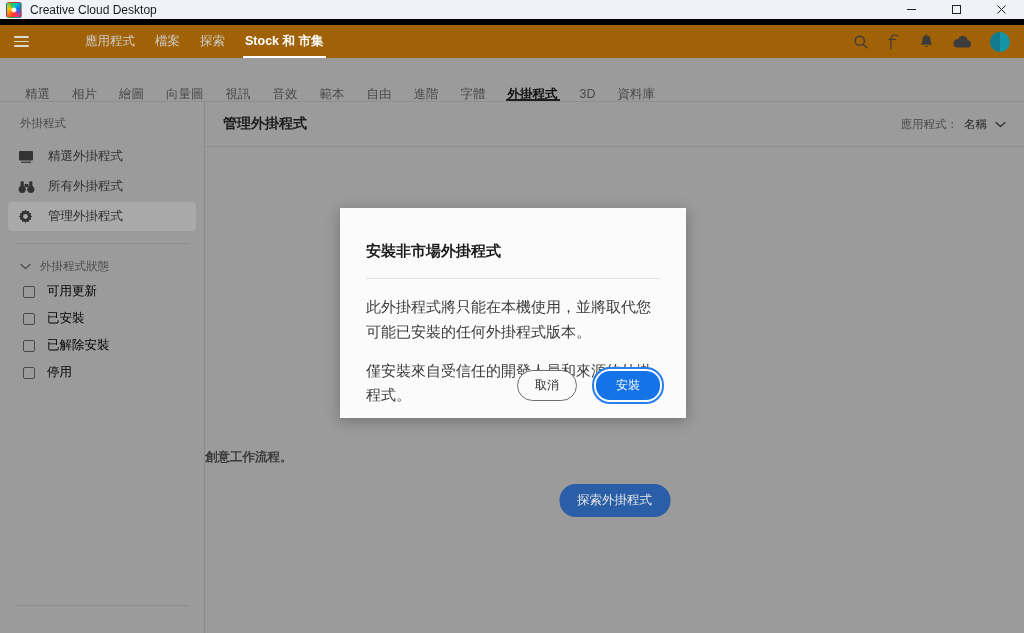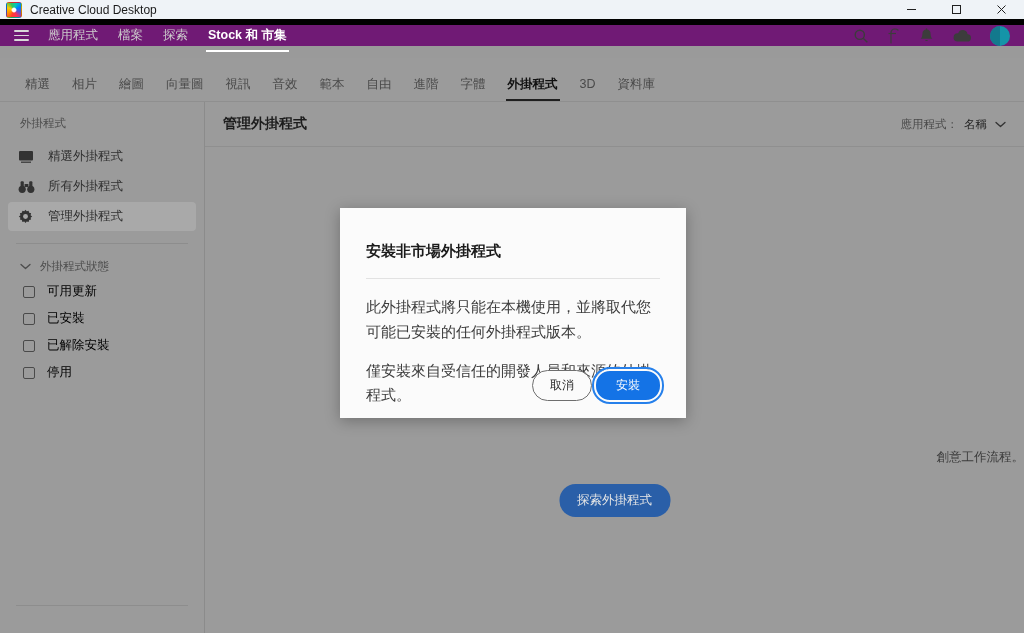--- a/index.html
+++ b/index.html
@@ -44,23 +44,23 @@
   .wb {
     width: 45px; height: 25px;
     display: flex; align-items: center; justify-content: center;
     color: #202020;
   }
   .wb svg { display: block; }
 
   
   .topnav {
     position: absolute; top: 25px; left: 0;
-    width: 1024px; height: 21px;
-    background: #701a75;
-    display: flex; align-items: center;
+    width: 1024px; height: 33px;
+    background: #a16207;
+    display: flex; align-items: center; gap: 37px;
   }
   .hamburger {
     width: 34px; height: 33px;
     display: flex; flex-direction: column; align-items: center; justify-content: center;
     gap: 3px;
     margin-left: 4px;
   }
   .hamburger span {
     display: block; width: 15px; height: 1.5px; background: #d9d9d9; border-radius: 1px;
   }
@@ -98,21 +98,21 @@
     position: absolute; top: 58px; left: 0;
     width: 1024px; height: 44px;
     background: #9b9b9b;
     display: flex; align-items: center;
     padding-left: 14px;
     border-bottom: 1px solid #8f8f8f;
   }
   .cat {
     position: relative;
     font-size: 12.5px; color: #4a4a4a;
-    padding: 2px 11px;
+    padding: 12px 11px;
     height: 43px; line-height: 48px;
     white-space: nowrap;
   }
   .cat.active { color: #111111; font-weight: bold; }
   .cat.active::after {
     content: ""; position: absolute;
     left: 9px; right: 9px; bottom: 0px;
     height: 2px; background: #1f1f1f;
   }
 
@@ -195,23 +195,24 @@
   .sort-value { color: #222222; margin-right: 8px; }
 
   .empty-area {
     position: relative;
     height: 486px;
   }
   .empty-text {
     position: absolute;
     left: 0; right: 0;
     top: 302px;
-    text-align: right;
+    text-align: left;
     font-size: 12.5px;
     color: #3b3b3b;
+    font-weight: bold;
   }
   .explore-btn {
     position: absolute;
     left: 50%; transform: translateX(-50%);
     top: 337px;
     background: #2a5fa8;
     color: #e6e6e6;
     font-size: 12.5px;
     padding: 8px 18px;
     border-radius: 16px;
@@ -243,21 +244,21 @@
     margin: 17px 0 16px 0;
   }
   .modal-p {
     font-size: 15px; color: #3c3c3c;
     line-height: 1.65;
     margin: 0 0 14px 0;
   }
   .modal-actions {
     position: absolute;
     right: 24px; bottom: 16px;
-    display: flex; align-items: center; gap: 2px;
+    display: flex; align-items: center; gap: 17px;
   }
   .btn-cancel {
     font-size: 12px;
     color: #2b2b2b;
     background: #fbfbfb;
     border: 1.4px solid #6e6e6e;
     border-radius: 16px;
     padding: 6px 17px;
     white-space: nowrap;
   }

